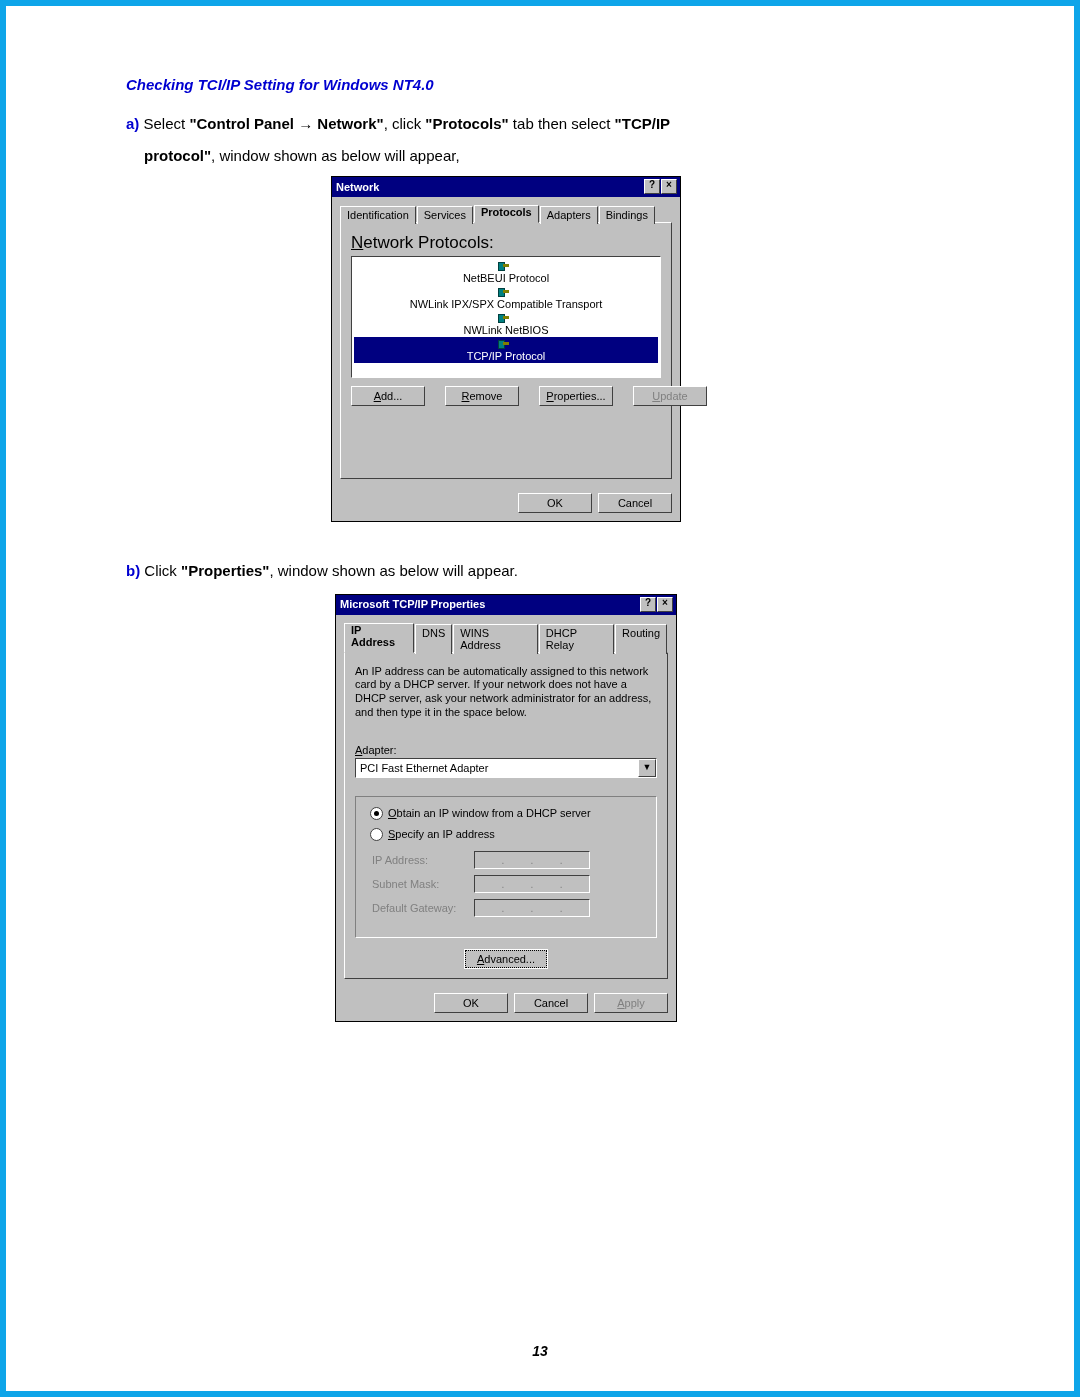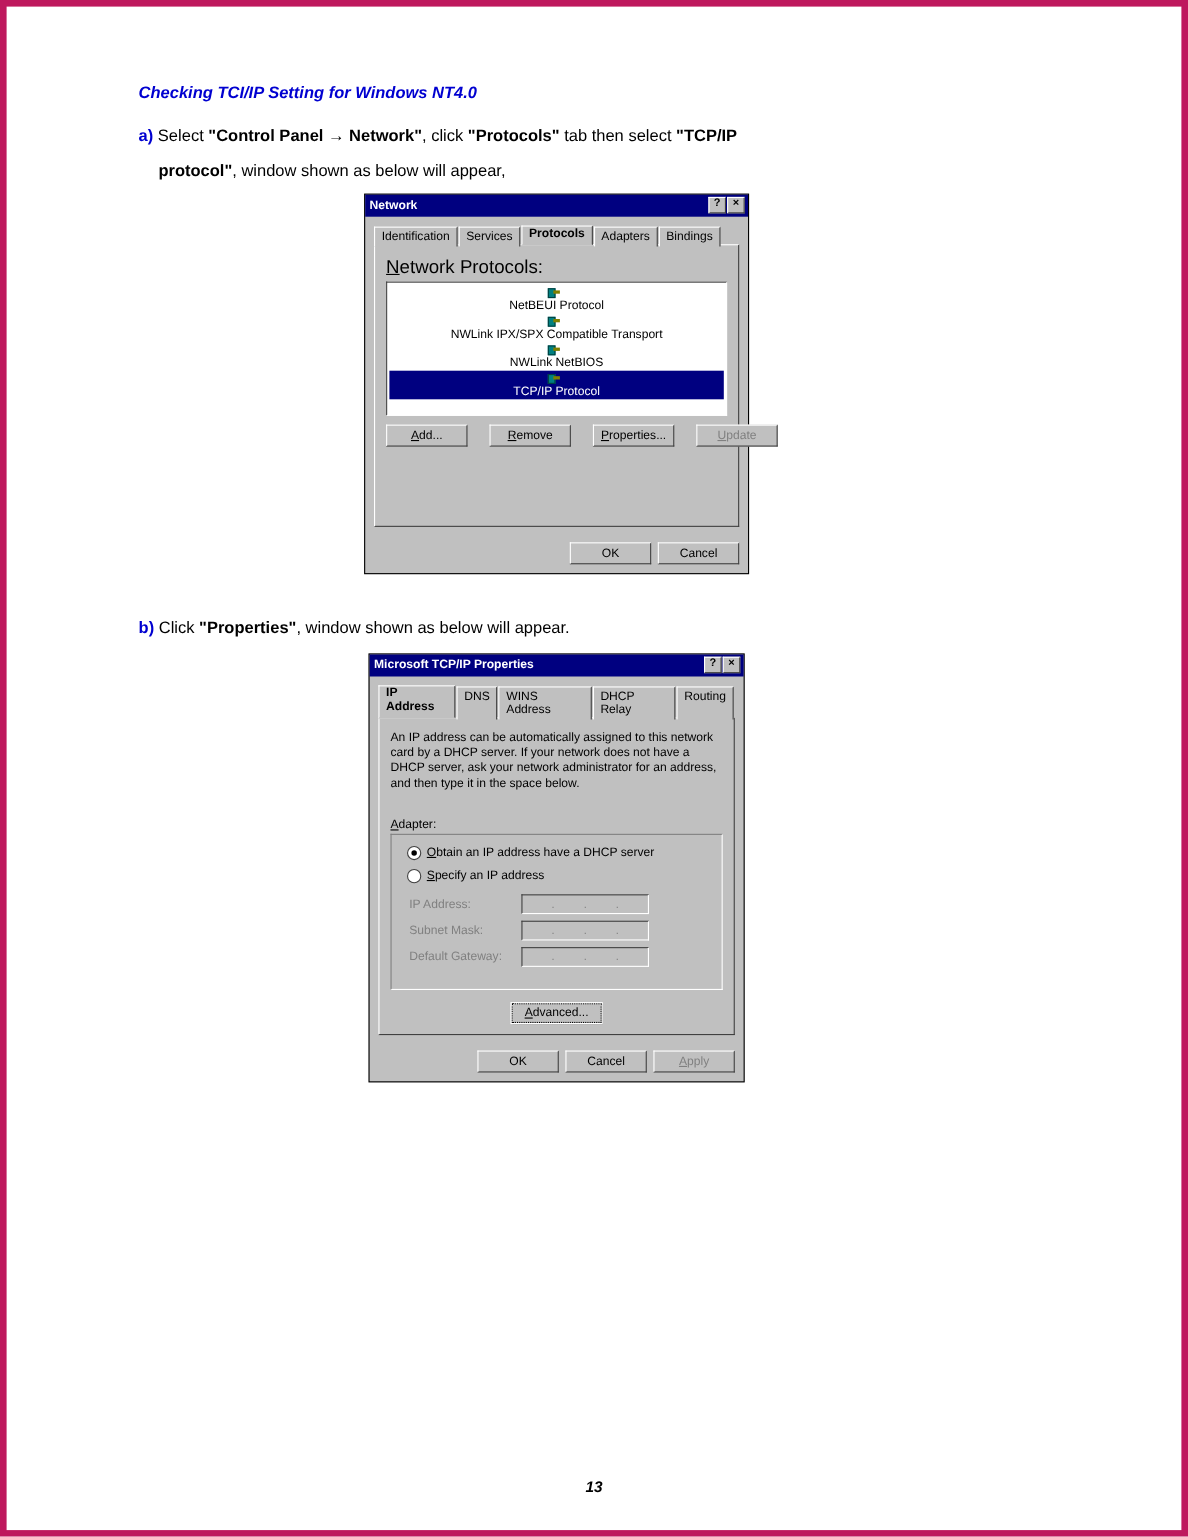--- a/index.html
+++ b/index.html
@@ -7,21 +7,21 @@
     padding: 0;
     background: #fff;
     font-family: Arial, Helvetica, sans-serif;
     font-size: 14px;
     color: #000;
   }
   .page-frame {
     box-sizing: border-box;
     width: 1080px;
     height: 1397px;
-    border: 6px solid #be185d;
+    border: 6px solid #0ea5e9;
     padding: 70px 120px 40px 120px;
     position: relative;
   }
   .content {
     width: 760px;
     margin-left: 0;
   }
   .section-title {
     color: #0000d0;
     font-style: italic;
@@ -389,24 +389,28 @@
           <div class="tabs">
             <div class="tab active">IP Address</div>
             <div class="tab">DNS</div>
             <div class="tab">WINS Address</div>
             <div class="tab">DHCP Relay</div>
             <div class="tab">Routing</div>
           </div>
           <div class="tab-panel">
             <div class="info-text">An IP address can be automatically assigned to this network card by a DHCP server. If your network does not have a DHCP server, ask your network administrator for an address, and then type it in the space below.</div>
             <div class="adapter-label underline-first">Adapter:</div>
+            <div class="combo">
+              <span class="combo-text">PCI Fast Ethernet Adapter</span>
+              <span class="combo-btn">▼</span>
+            </div>
             <div class="radio-group">
               <div class="radio-row">
                 <span class="radio checked"></span>
-                <span class="underline-first">Obtain an IP address have a DHCP server</span>
+                <span class="underline-first">Obtain an IP window from a DHCP server</span>
               </div>
               <div class="radio-row">
                 <span class="radio"></span>
                 <span class="underline-first">Specify an IP address</span>
               </div>
               <div class="ip-fields">
                 <div class="ip-row">
                   <span class="ip-label">IP Address:</span>
                   <span class="ip-box">
                       <span class="dot">.</span>

